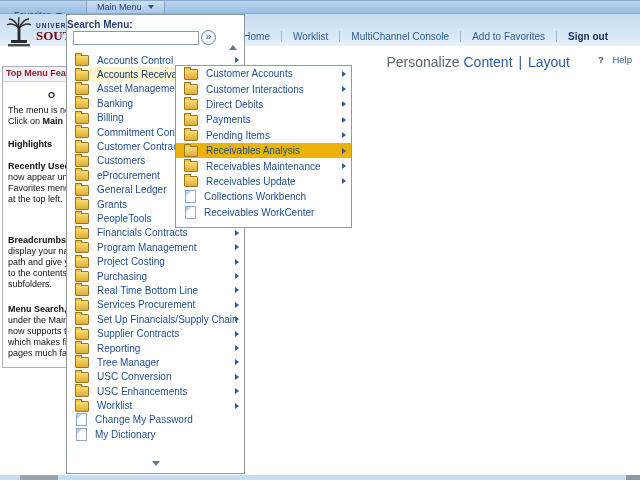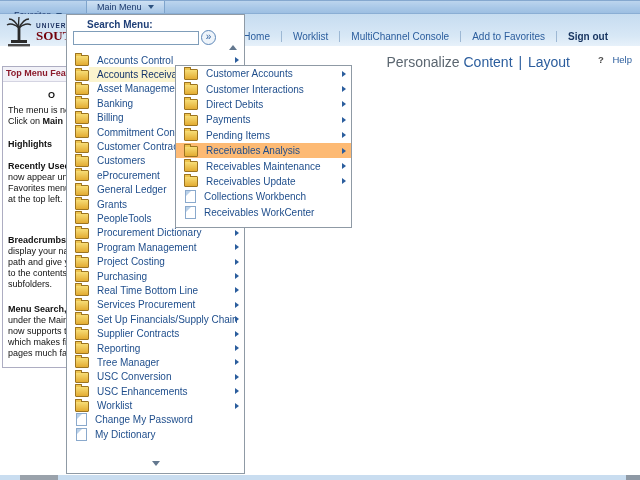--- a/index.html
+++ b/index.html
@@ -48,40 +48,40 @@
   .pagelet-header{height:13px;background:#f2f2f8;border-bottom:1px solid #d4d4e2;
     font-size:9px;font-weight:bold;color:#8b1a2b;padding:1px 3px 0 3px;white-space:nowrap;}
   .pagelet-body{padding:4px 5px;font-size:9px;color:#111;line-height:11px;}
   .pagelet-body .line{white-space:nowrap;}
   .pagelet-body .b{font-weight:bold;}
 
   
   .dropdown{position:absolute;left:66px;top:14px;width:179px;height:460px;
     background:#fff;border:1px solid #8f9aa5;box-sizing:border-box;z-index:5;}
   .search-area{position:relative;height:38px;}
-  .search-label{font-size:10px;font-weight:bold;color:#1f3f77;padding:4px 0 0 20px;}
+  .search-label{font-size:10px;font-weight:bold;color:#1f3f77;padding:4px 0 0 0;}
   .search-input{position:absolute;left:6px;top:16px;width:120px;height:12px;
     border:1px solid #7f9db9;font-size:9px;padding:0 2px;}
   .go-btn{position:absolute;left:134px;top:15px;width:13px;height:13px;border:1px solid #5d87b8;
     border-radius:50%;color:#2b5d9d;font-size:10px;line-height:12px;text-align:center;
     cursor:pointer;background:#eef4fa;}
   .scroll-up{position:absolute;right:7px;top:30px;width:0;height:0;cursor:pointer;
     border-left:4px solid transparent;border-right:4px solid transparent;
     border-bottom:5px solid #63788f;}
   .menu-list{display:flex;flex-direction:column;}
   .menu-item{position:relative;display:flex;align-items:center;height:14.4px;
     padding-left:8px;cursor:pointer;}
   .submenu .menu-item{height:15.4px;}
   .menu-label{font-size:10px;color:#1f4e8c;margin-left:8px;position:relative;z-index:1;white-space:nowrap;}
   .menu-item .arrow{position:absolute;right:5px;top:50%;margin-top:-3px;width:0;height:0;z-index:1;
     border-top:3px solid transparent;border-bottom:3px solid transparent;border-left:4px solid #2b5d9d;}
   .menu-item.hl-yellow::before{content:'';position:absolute;left:22px;right:0;top:0;bottom:0;
     background:#fbf4cf;}
   .menu-item.hl-yellow .menu-label{color:#13336b;}
-  .menu-item.hl-gray{background:#fdba74;}
+  .menu-item.hl-gray{background:#eab308;}
   .icon{position:relative;z-index:1;flex:0 0 auto;}
   .folder-icon{width:12px;height:9px;margin-top:1px;border:1px solid #9c7420;border-radius:1px;
     background:linear-gradient(180deg,#f7dd76,#e3ac32);}
   .folder-icon::before{content:'';position:absolute;top:-3px;left:-1px;width:5px;height:2px;
     background:#eec44e;border:1px solid #9c7420;border-bottom:none;border-radius:1px 1px 0 0;}
   .page-icon{width:9px;height:11px;margin-left:1px;background:#fff;border:1px solid #8aa9cc;}
   .page-icon::before{content:'';position:absolute;top:0;left:0;width:0;height:0;
     border-style:solid;border-width:5px 5px 0 0;border-color:#b9d0e8 transparent transparent transparent;}
   .scroll-down-row{position:absolute;bottom:3px;left:0;width:100%;text-align:center;}
   .scroll-down{display:inline-block;width:0;height:0;cursor:pointer;
@@ -238,21 +238,21 @@
           <span class="menu-label">Grants</span>
           <span class="arrow"></span>
         </div>
         <div class="menu-item">
           <span class="icon folder-icon"></span>
           <span class="menu-label">PeopleTools</span>
           <span class="arrow"></span>
         </div>
         <div class="menu-item">
           <span class="icon folder-icon"></span>
-          <span class="menu-label">Procurement Dictionary</span>
+          <span class="menu-label">Financials Contracts</span>
           <span class="arrow"></span>
         </div>
         <div class="menu-item">
           <span class="icon folder-icon"></span>
           <span class="menu-label">Program Management</span>
           <span class="arrow"></span>
         </div>
         <div class="menu-item">
           <span class="icon folder-icon"></span>
           <span class="menu-label">Project Costing</span>

